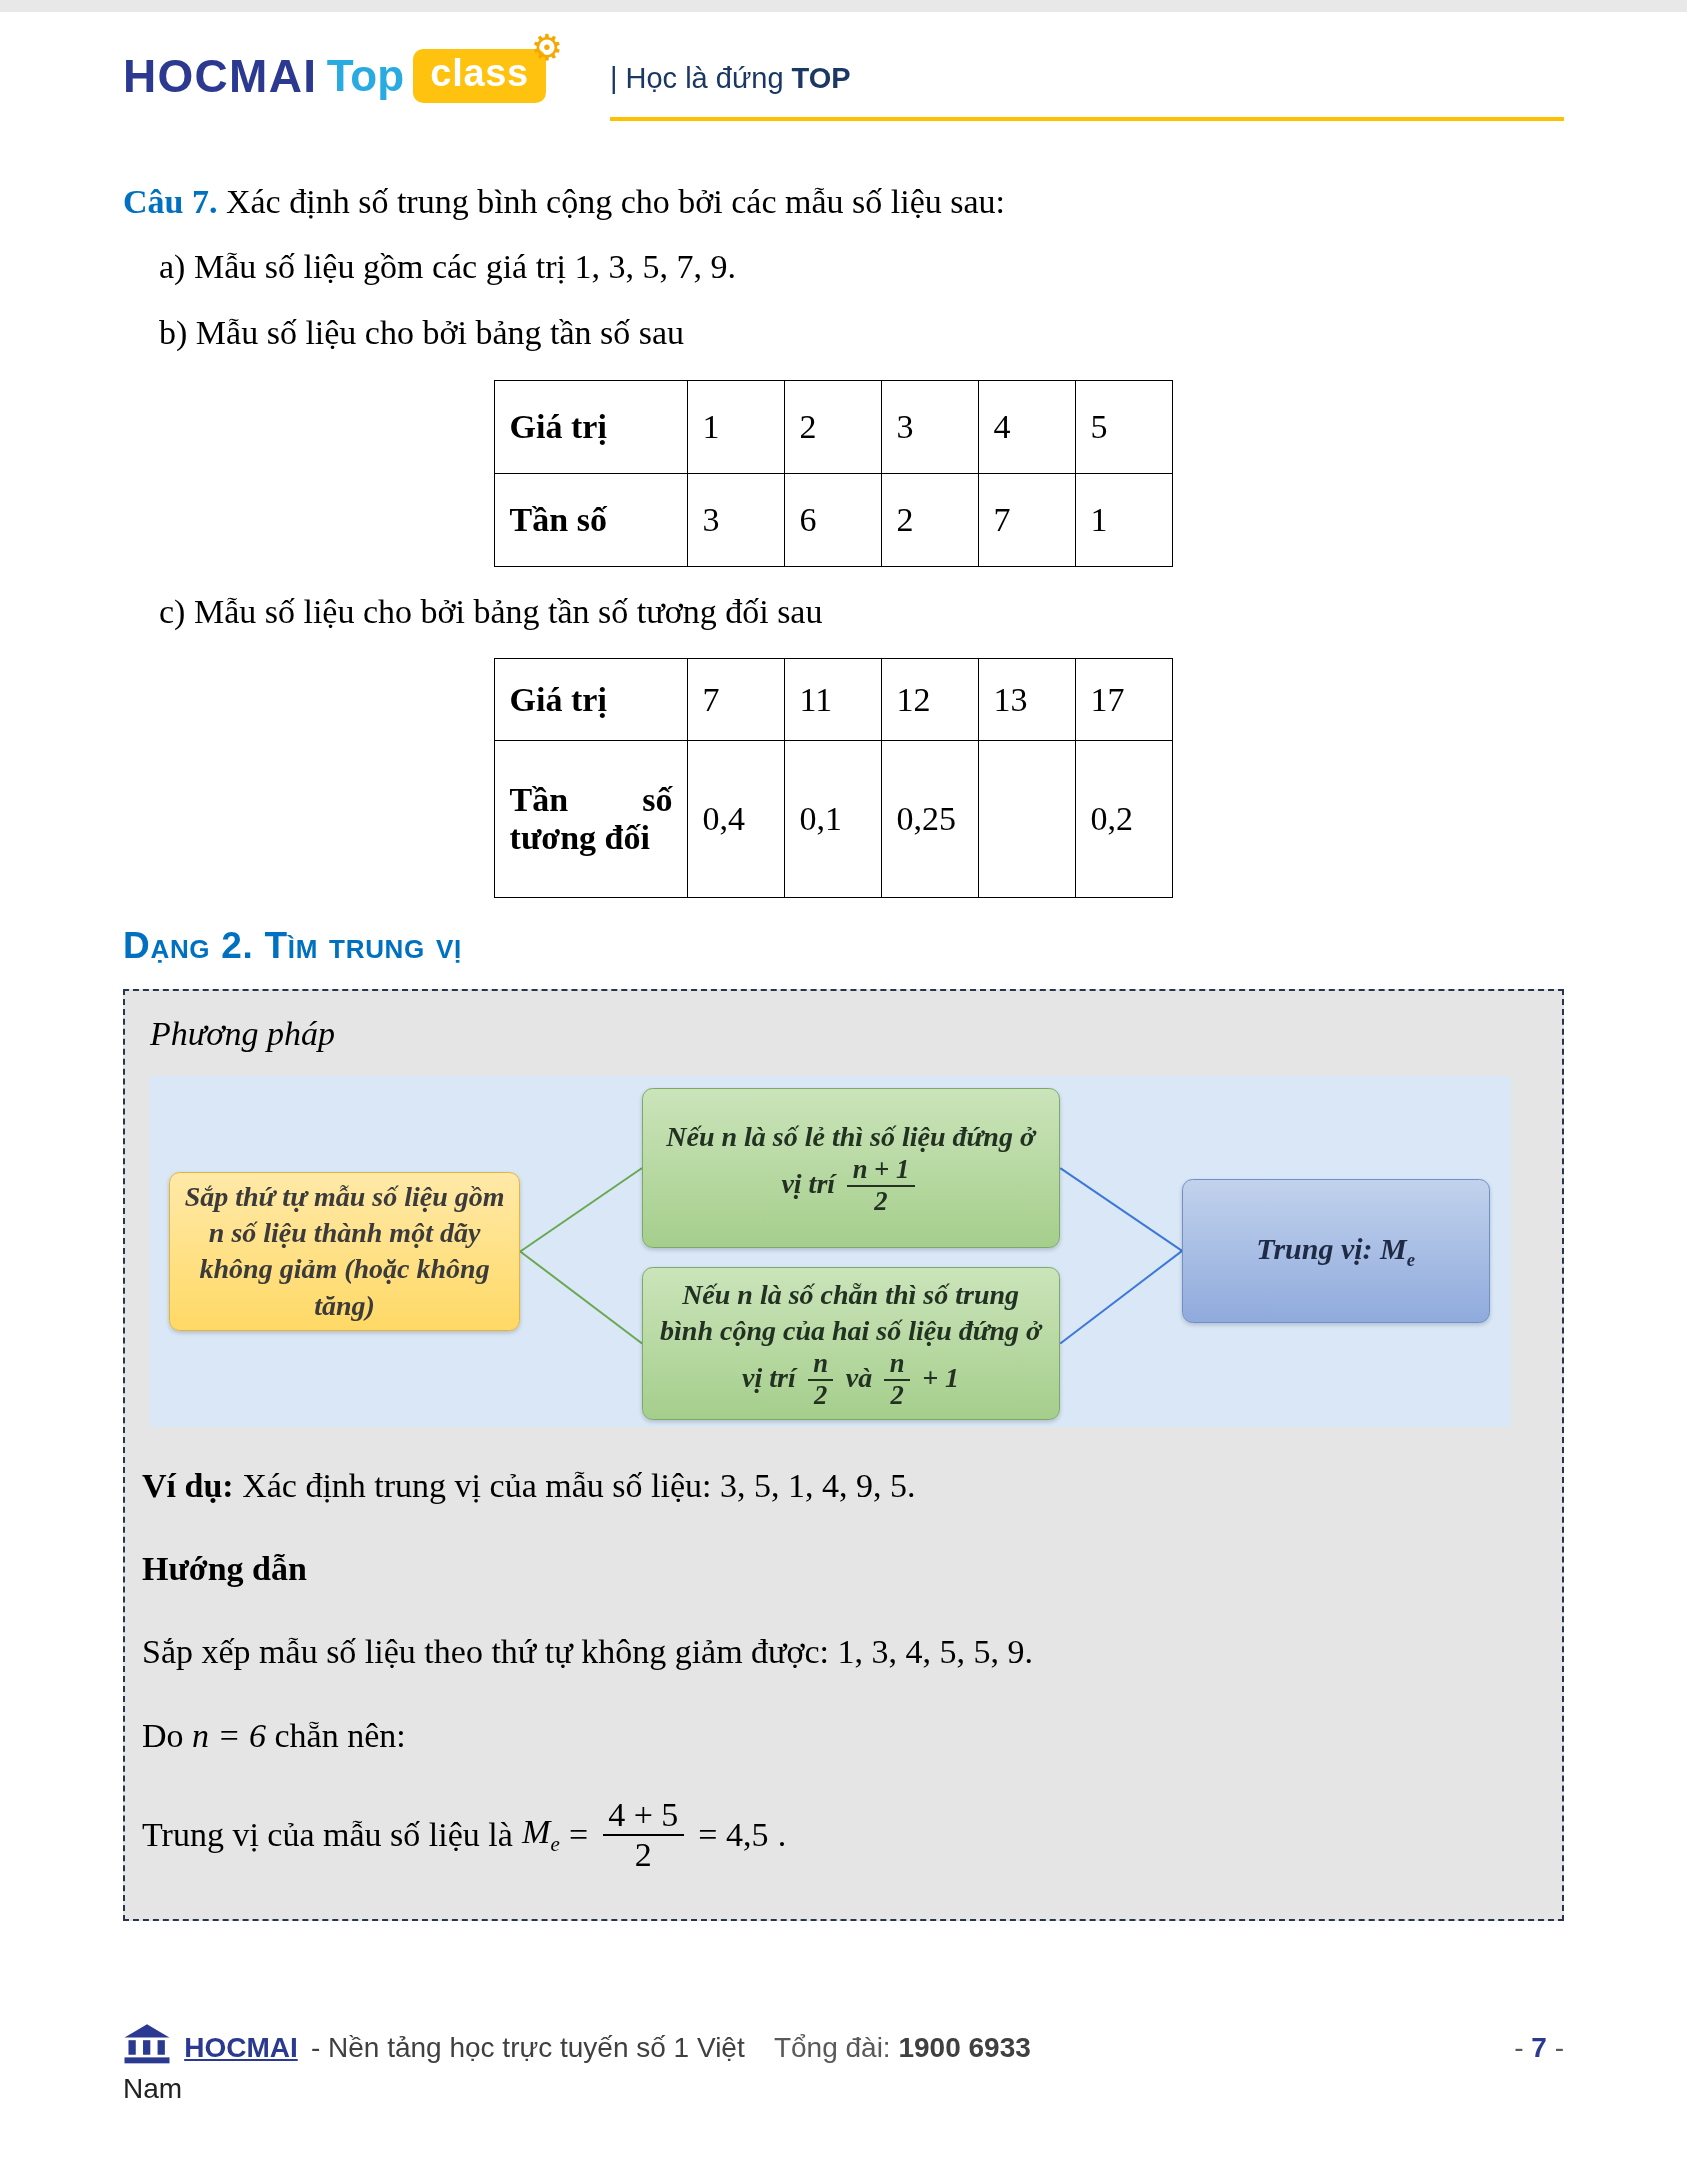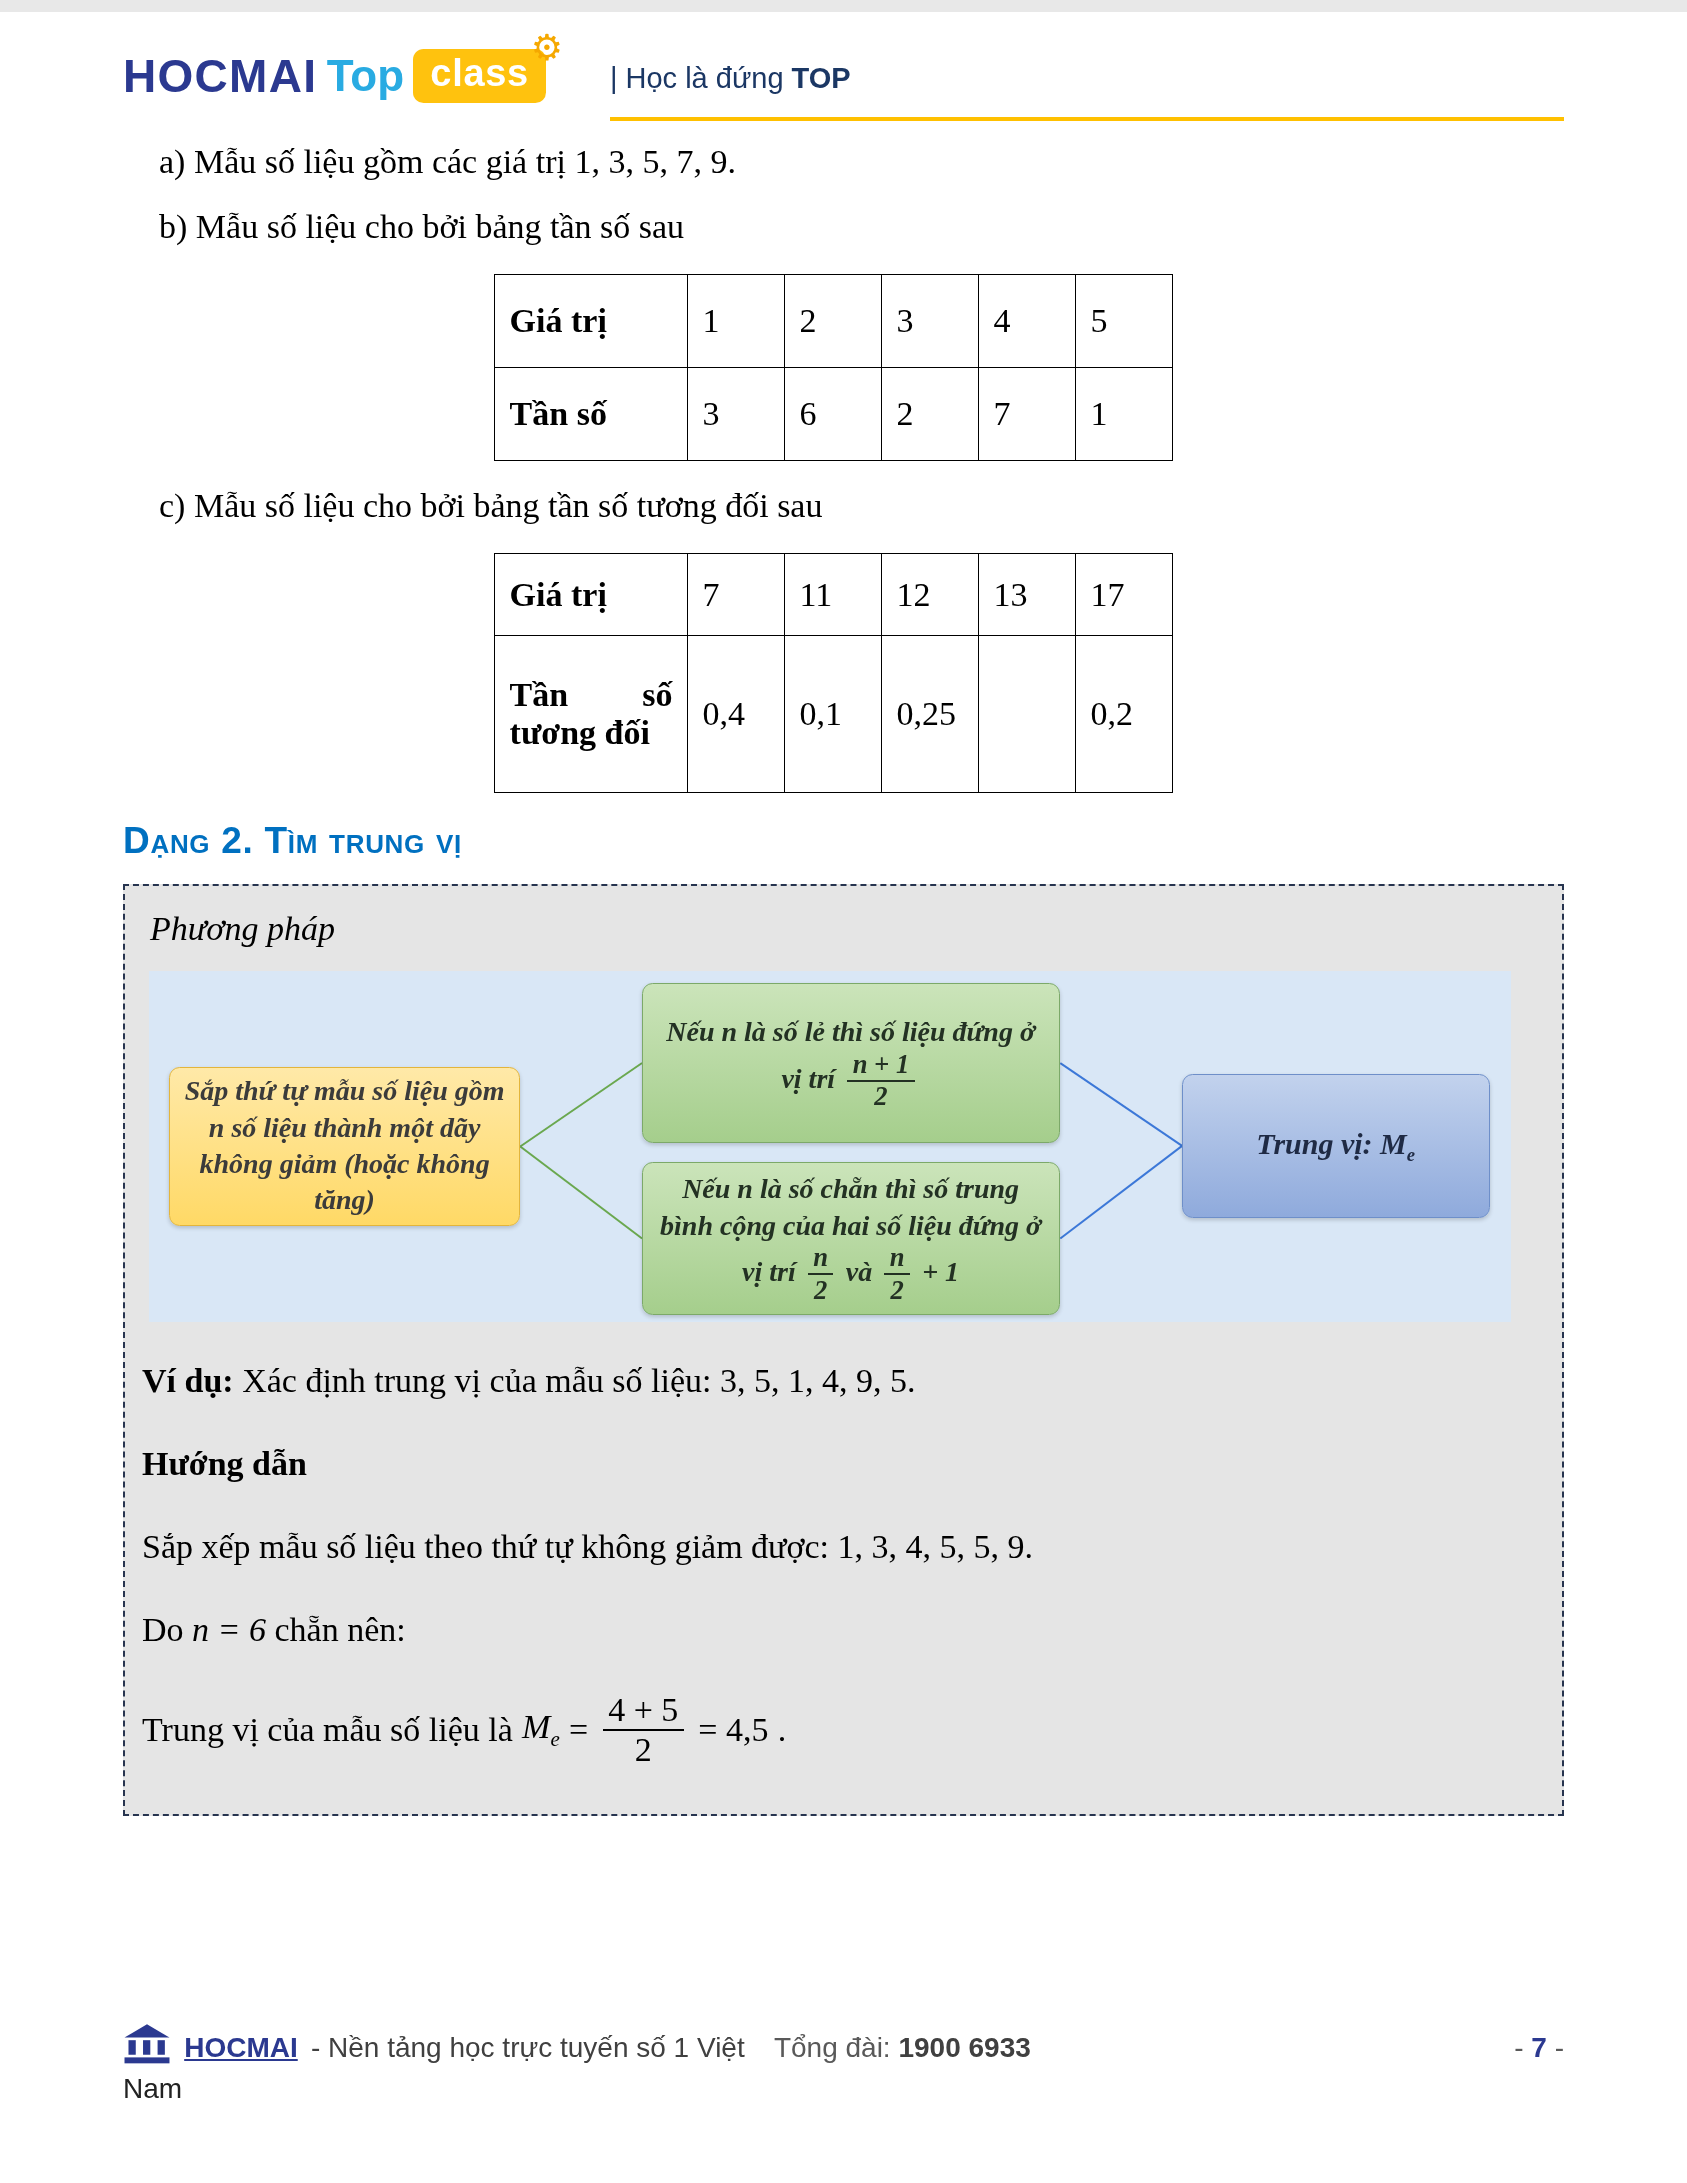--- a/index.html
+++ b/index.html
@@ -119,20 +119,23 @@
         </span>
       </div>
       <div class="tagline-wrap">
         <div class="tagline">
           <span>| Học là đứng </span><b>TOP</b>
         </div>
       </div>
     </header>
 
     <section>
+      <p class="q-line">
+        <span class="q-label">Câu 7.</span><span> Xác định số trung bình cộng cho bởi các mẫu số liệu sau:</span>
+      </p>
       <div class="q-items">
         <p class="q-item">a) Mẫu số liệu gồm các giá trị 1, 3, 5, 7, 9.</p>
         <p class="q-item">b) Mẫu số liệu cho bởi bảng tần số sau</p>
 
         <table class="data-table table-b">
           <tbody>
               <tr>
             <td class="label">Giá trị</td>
             <td class="val">1</td>
             <td class="val">2</td>

